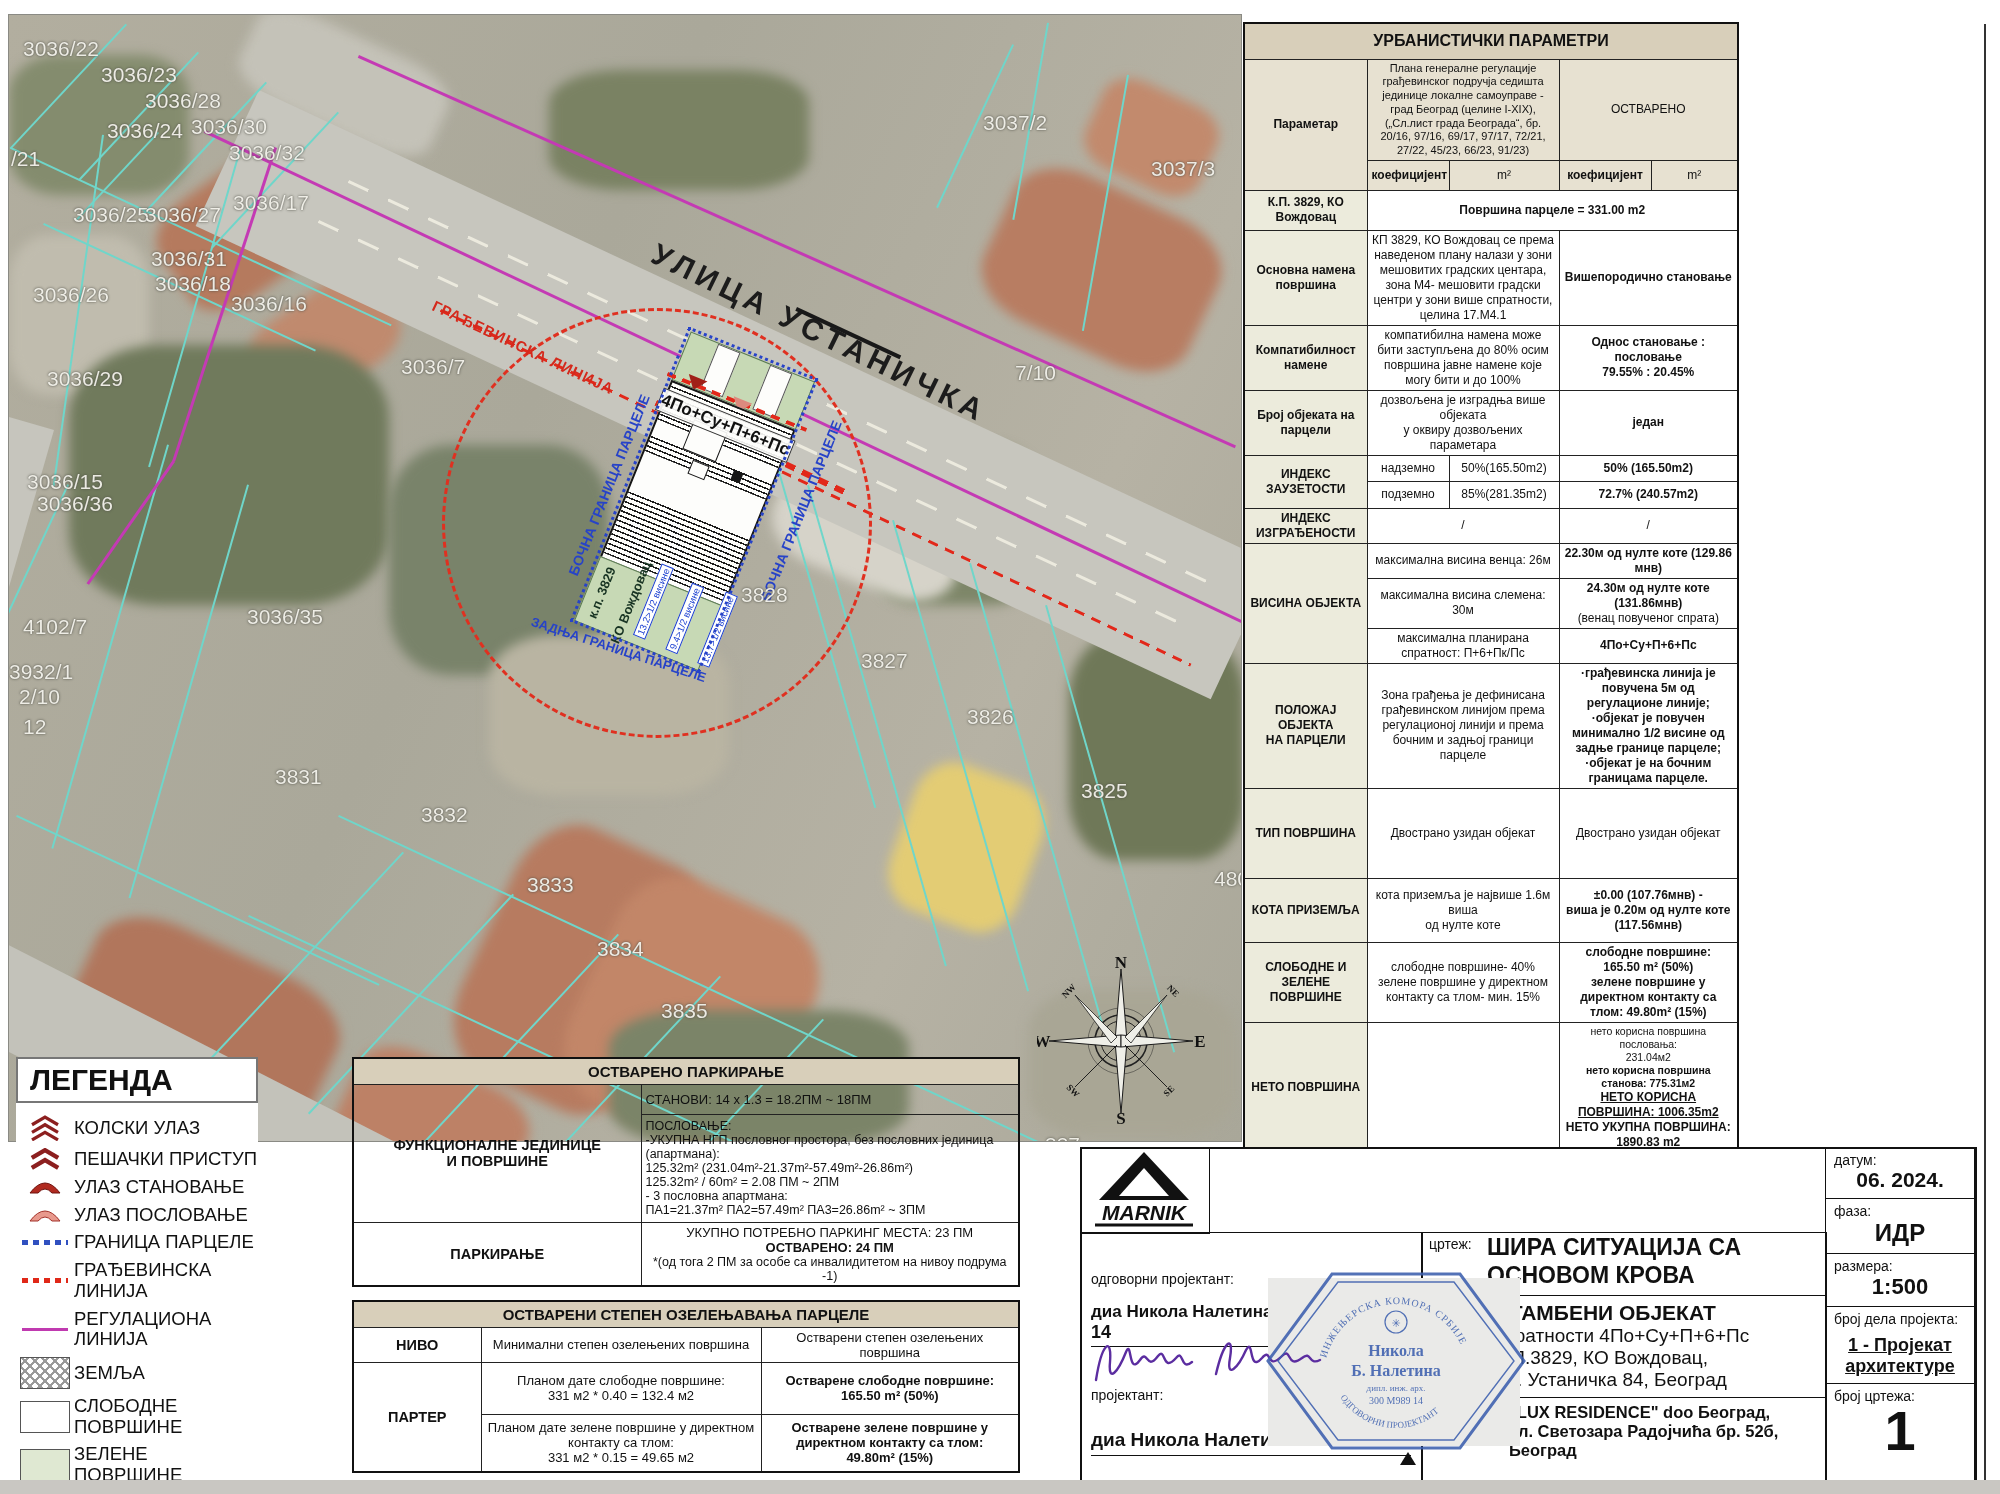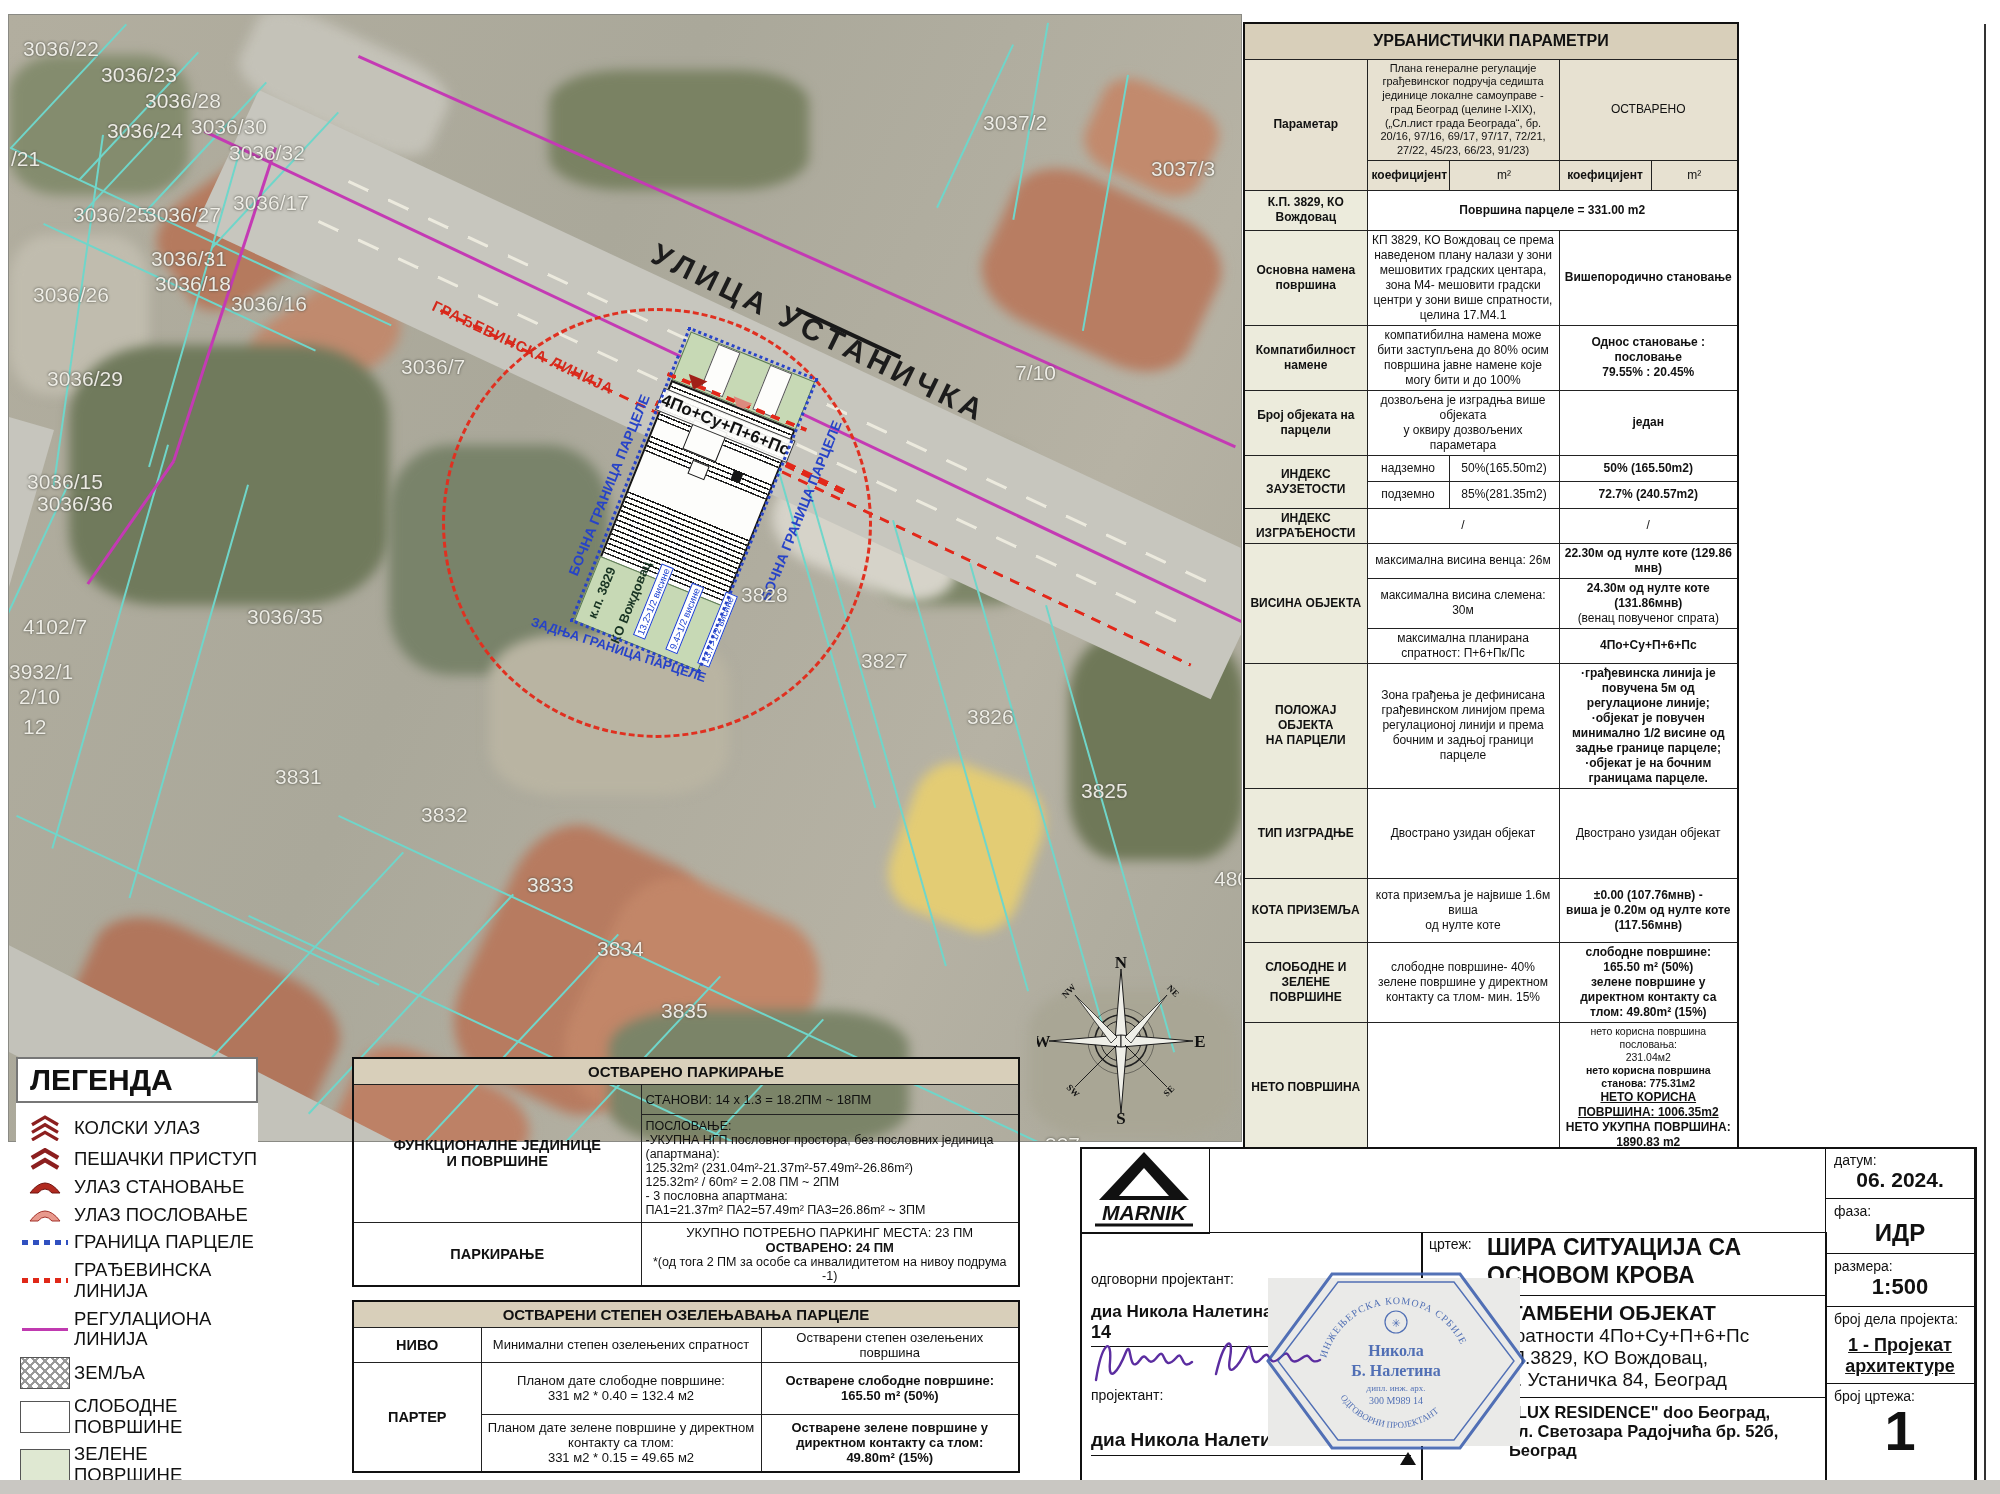--- a/index.html
+++ b/index.html
@@ -435,21 +435,21 @@
         </tr>
     <tr style="height:104px">
           <td class="c1 pre">ПОЛОЖАЈ ОБЈЕКТА
 НА ПАРЦЕЛИ</td>
       <td colspan="2">Зона грађења је дефинисана грађевинском линијом према регулационој линији и према бочним и задњој граници парцеле</td>
       <td colspan="2" class="b pre">·грађевинска линија је повучена 5м од регулационе линије;
 ·објекат је повучен минимално 1/2 висине од задње границе парцеле;
 ·објекат је на бочним границама парцеле.</td>
         </tr>
     <tr style="height:90px">
-          <td class="c1">ТИП ИЗГРАДЊЕ</td>
+          <td class="c1">ТИП ПОВРШИНА</td>
       <td colspan="2">Двострано узидан објекат</td>
       <td colspan="2">Двострано узидан објекат</td>
         </tr>
     <tr style="height:64px">
           <td class="c1">КОТА ПРИЗЕМЉА</td>
       <td colspan="2" class="pre">кота приземља је највише 1.6м виша
 од нулте коте</td>
       <td colspan="2" class="b pre">±0.00 (107.76мнв) -
 виша је 0.20м од нулте коте (117.56мнв)</td>
         </tr>
@@ -526,21 +526,21 @@
         <col style="width:128px">
         <col style="width:280px">
         <col style="width:258px">
       </colgroup>
     <tbody>
         <tr style="height:26px">
           <td colspan="3" class="hdr" style="font-size:15px">ОСТВАРЕНИ СТЕПЕН ОЗЕЛЕЊАВАЊА ПАРЦЕЛЕ</td>
         </tr>
     <tr style="height:30px">
           <td class="lft">НИВО</td>
-      <td style="font-size:13px">Минимални степен озелењених спратност</td>
+      <td style="font-size:13px">Минимални степен озелењених површина</td>
       <td style="font-size:13px">Остварени степен озелењених површина</td>
         </tr>
     <tr style="height:52px">
           <td rowspan="2" class="lft">ПАРТЕР</td>
       <td class="pre">Планом дате слободне површине:
 331 м2 * 0.40 = 132.4 м2</td>
       <td class="pre" style="font-weight:bold">Остварене слободне површине:
 165.50 m² (50%)</td>
         </tr>
     <tr style="height:58px">

